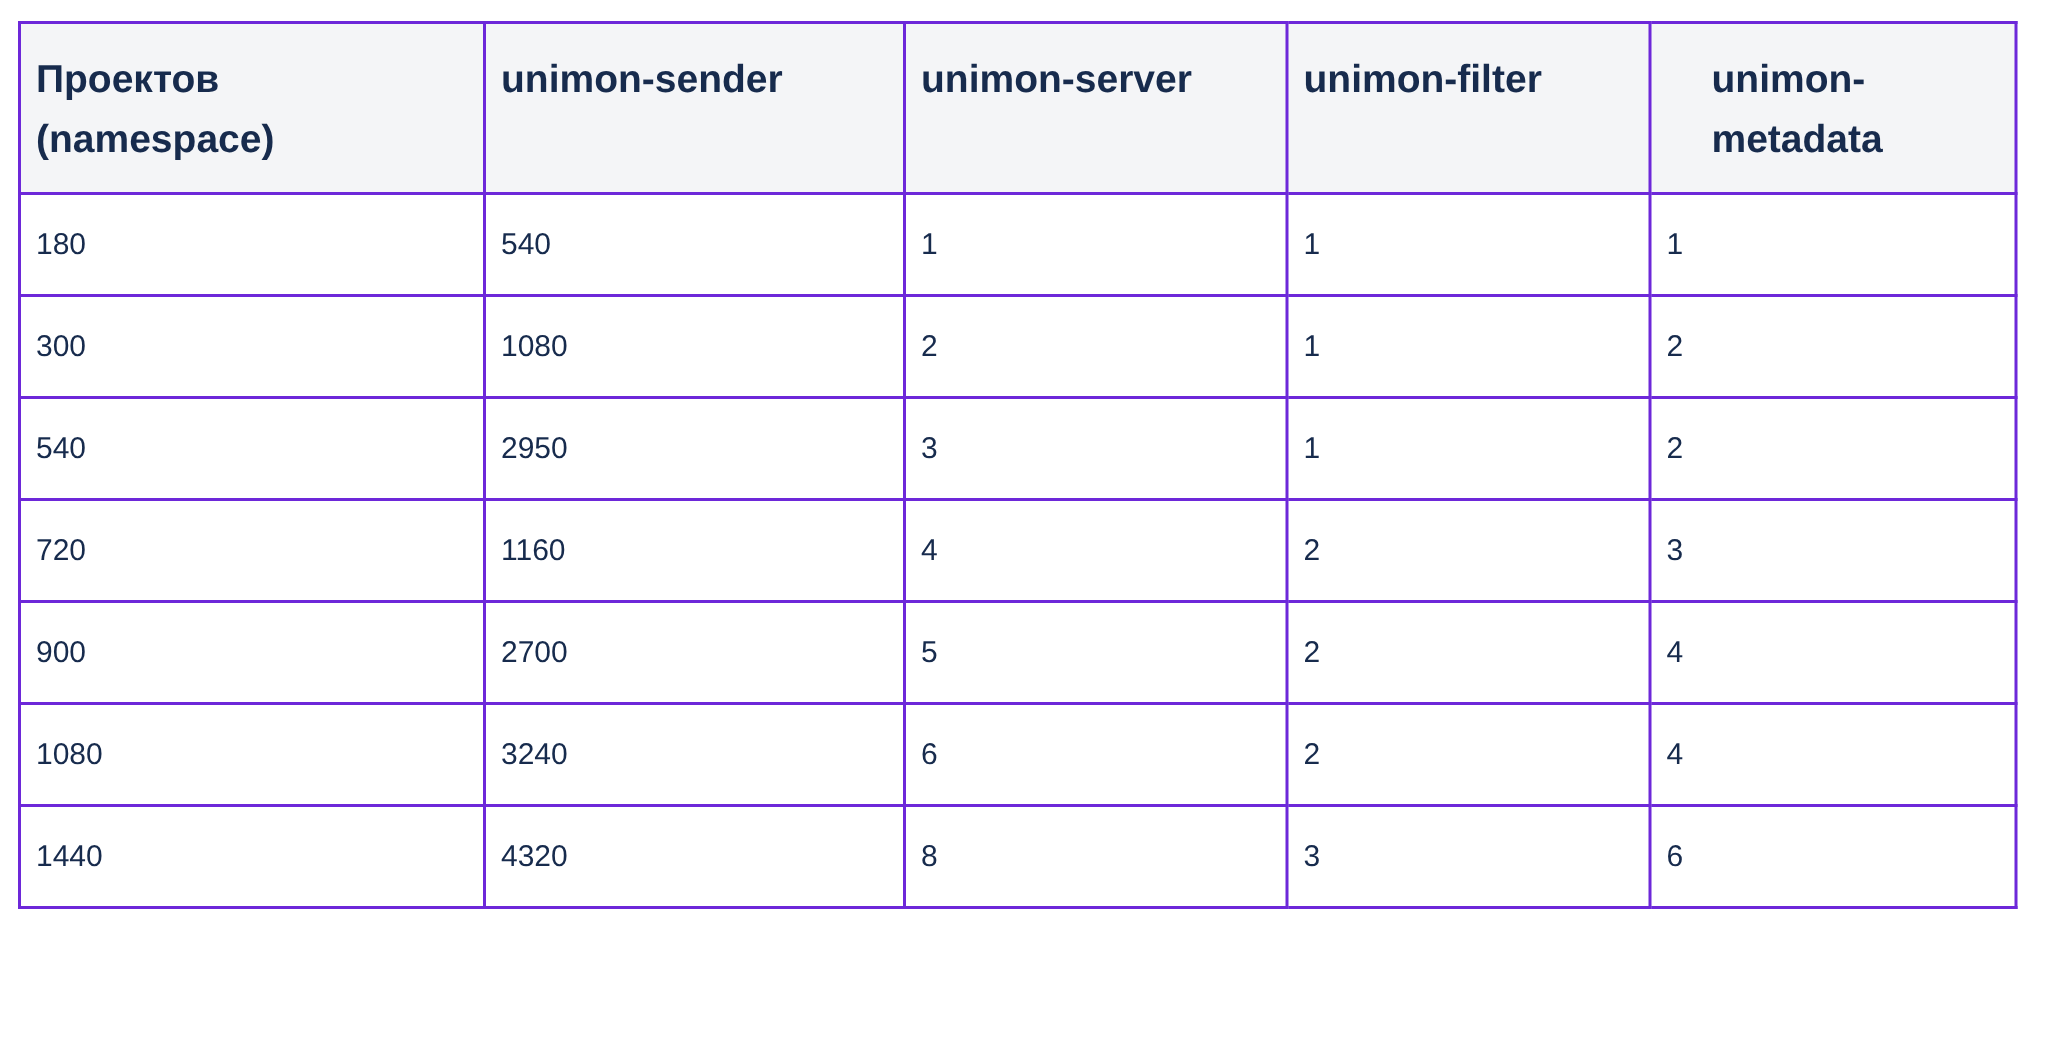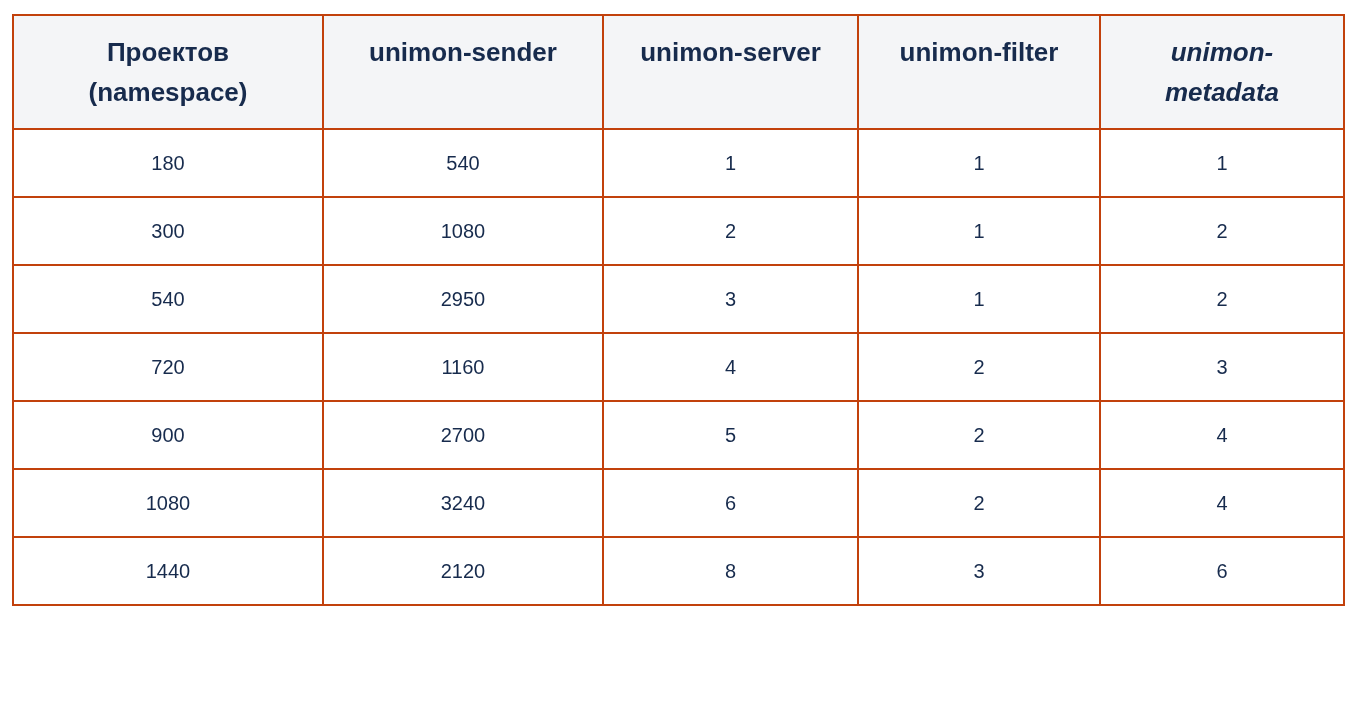--- a/index.html
+++ b/index.html
@@ -1,39 +1,39 @@
 <!DOCTYPE html>
 <html><head>
 <meta charset="utf-8">
 <style>
   html, body { margin:0; padding:0; background:#ffffff; }
   body { width:1366px; height:702px; position:relative; font-family:"Liberation Sans", "DejaVu Sans", sans-serif; color:#172b4d; }
   table { position:absolute; left:12px; top:14px; border-collapse:collapse; table-layout:fixed; }
-  th, td { border:2px solid #c2410c; text-align:center; padding:0 10px; }
+  th, td { border:2px solid #6d28d9; text-align:left; padding:0 10px; }
   th { background:#f4f5f7; font-weight:bold; font-size:26px; line-height:40px; vertical-align:top; padding-top:16px; padding-bottom:16px; height:79px; }
   td { font-size:20px; height:66px; font-weight:normal; }
 </style>
 </head>
 <body>
 
 <table>
   <colgroup>
     <col style="width:310px">
       <col style="width:280px">
       <col style="width:255px">
       <col style="width:242px">
       <col style="width:244px">
   </colgroup>
   <thead>
     <tr>
       <th>Проектов (namespace)</th>
       <th>unimon-sender</th>
       <th>unimon-server</th>
       <th>unimon-filter</th>
-      <th style="padding-left:40px;padding-right:40px;font-style:italic;">unimon-metadata</th>
+      <th style="padding-left:40px;padding-right:40px;">unimon-metadata</th>
     </tr>
   </thead>
   <tbody id="tbody">
       <tr>
         <td>180</td>
         <td>540</td>
         <td>1</td>
         <td>1</td>
         <td>1</td>
       </tr>
@@ -67,19 +67,19 @@
       </tr>
       <tr>
         <td>1080</td>
         <td>3240</td>
         <td>6</td>
         <td>2</td>
         <td>4</td>
       </tr>
       <tr>
         <td>1440</td>
-        <td>2120</td>
+        <td>4320</td>
         <td>8</td>
         <td>3</td>
         <td>6</td>
       </tr>
     </tbody>
 </table>
 
 </body></html>

